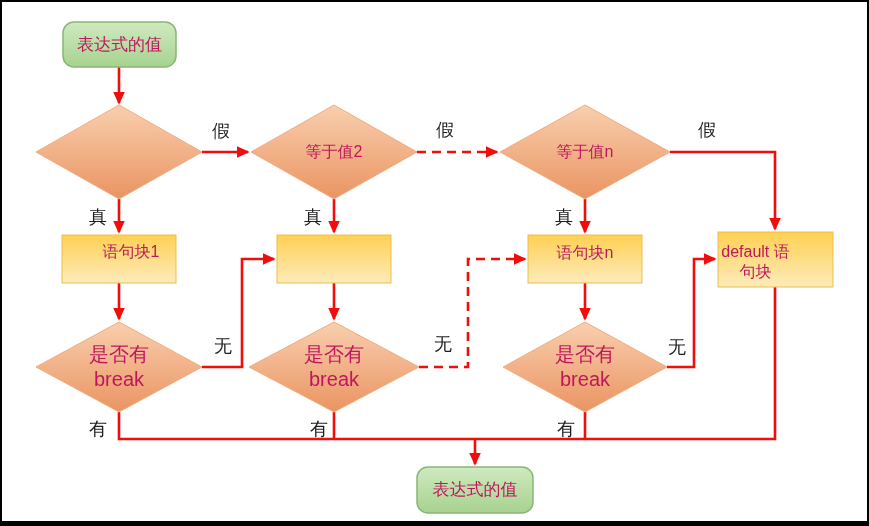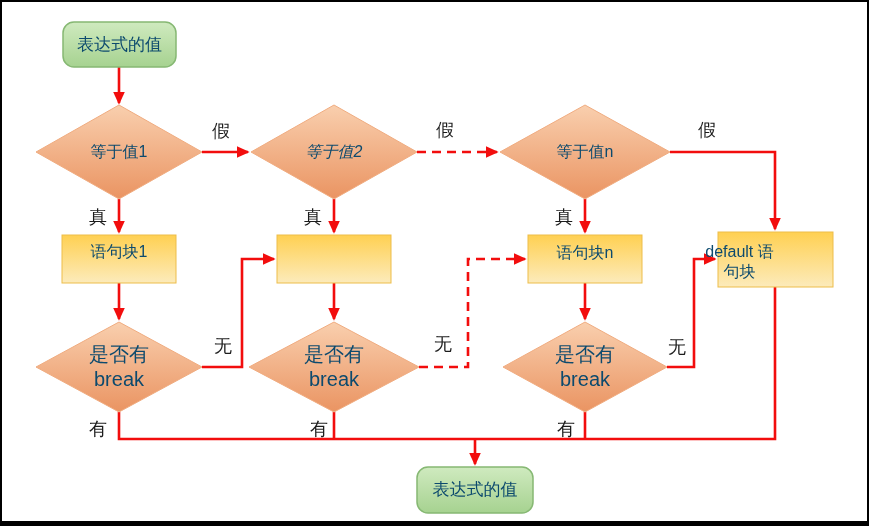--- a/index.html
+++ b/index.html
@@ -12,21 +12,21 @@
     border-color:#000;
     border-width:2px 2px 5px 2px;
     overflow:hidden;
     font-family:"Liberation Sans","DejaVu Sans",sans-serif;
   }
   .layer{position:absolute;left:0;top:0;}
   .lbl{
     position:absolute;
     display:flex;align-items:center;justify-content:center;
     text-align:center;
-    color:#0c4a6e;
+    color:#be185d;
     line-height:1.25;
     pointer-events:none;
     border-radius:9px;
   }
   .node-lbl{font-size:16px;}
   .big{font-size:17px;}
   .small{font-size:20px;}
   .edge-lbl{
     position:absolute;
     transform:translate(-50%,-50%);
@@ -88,26 +88,25 @@
     <rect x="275" y="233" width="114" height="48" fill="url(#gYellow)" stroke="#edbd4a" stroke-width="1"></rect>
     <rect x="526" y="233" width="114" height="48" fill="url(#gYellow)" stroke="#edbd4a" stroke-width="1"></rect>
     <rect x="716" y="230" width="115" height="55" fill="url(#gYellow)" stroke="#edbd4a" stroke-width="1"></rect>
     <polygon points="117,320 200,365 117,410 34,365" fill="url(#gOrange)" stroke="#f0ac80" stroke-width="1"></polygon>
     <polygon points="332,320 417,365 332,410 247,365" fill="url(#gOrange)" stroke="#f0ac80" stroke-width="1"></polygon>
     <polygon points="583,320 665,365 583,410 501,365" fill="url(#gOrange)" stroke="#f0ac80" stroke-width="1"></polygon>
     <rect x="415" y="465" width="116" height="46" rx="11" fill="url(#gGreen)" stroke="#86b873" stroke-width="1.5"></rect>
   </svg>
 
   <div class="lbl big" style="left:61px;top:20px;width:113px;height:45px;">表达式的值</div>
-  <div class="lbl node-lbl" style="left:34px;top:103px;width:166px;height:94px;">等于值1</div>
-  <div class="lbl node-lbl" style="left:249px;top:103px;width:166px;height:94px;font-style:italic;">等于值2</div>
+  <div class="lbl node-lbl" style="left:249px;top:103px;width:166px;height:94px;">等于值2</div>
   <div class="lbl node-lbl" style="left:498px;top:103px;width:170px;height:94px;text-align:center;">等于值n</div>
-  <div class="lbl node-lbl" style="left:60px;top:233px;width:114px;height:33px;">语句块1</div>
+  <div class="lbl node-lbl" style="left:60px;top:233px;width:114px;height:33px;padding-left:12px;">语句块1</div>
   <div class="lbl node-lbl" style="left:526px;top:233px;width:114px;height:36px;">语句块n</div>
-  <div class="lbl node-lbl" style="left:682px;top:230px;width:111px;height:60px;">
+  <div class="lbl node-lbl" style="left:698px;top:230px;width:111px;height:60px;">
       <span class="narrow">default 语句块</span>
     </div>
   <div class="lbl small" style="left:34px;top:320px;width:166px;height:90px;">
       <span class="narrow">是否有 break</span>
     </div>
   <div class="lbl small" style="left:247px;top:320px;width:170px;height:90px;">
       <span class="narrow">是否有 break</span>
     </div>
   <div class="lbl small" style="left:501px;top:320px;width:164px;height:90px;">
       <span class="narrow">是否有 break</span>

